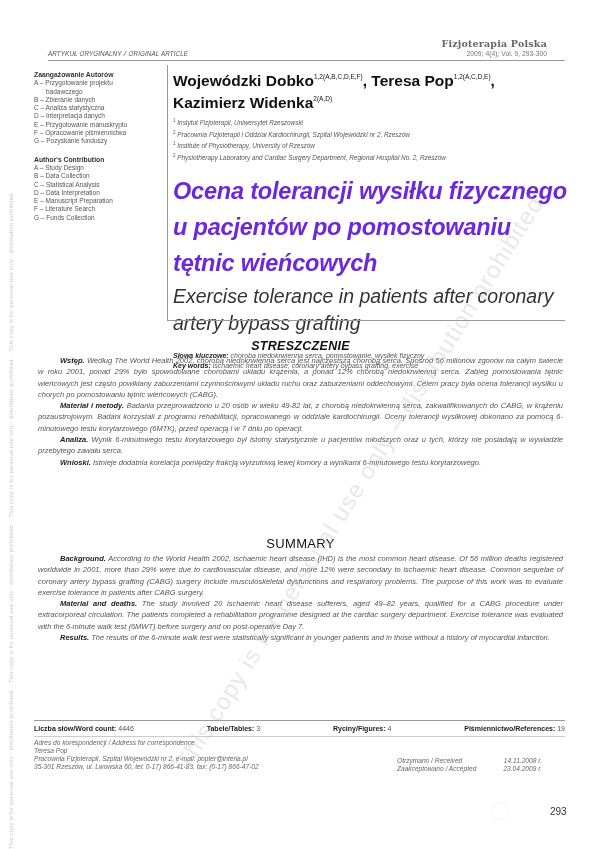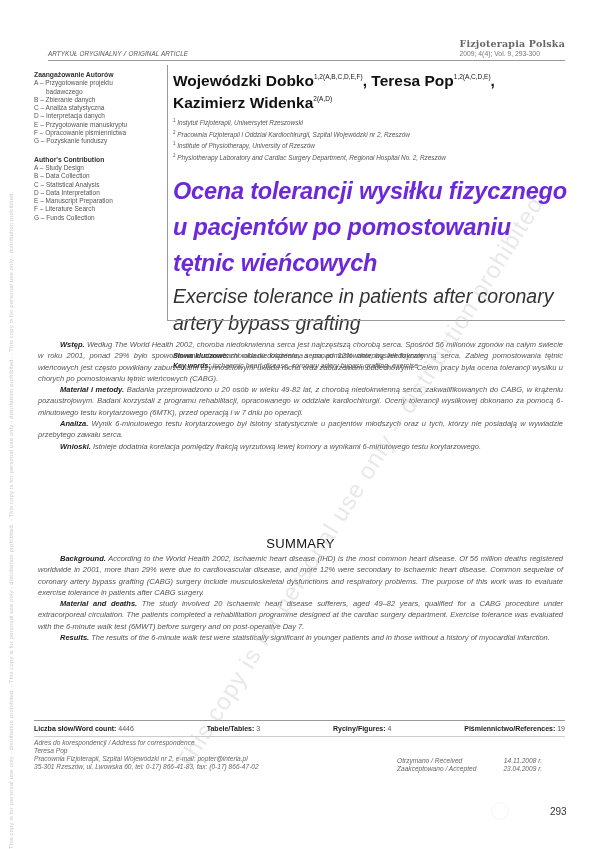--- a/index.html
+++ b/index.html
@@ -2,21 +2,21 @@
 <html><head>
 <meta charset="utf-8">
 <style>
   html, body { margin: 0; padding: 0; background: #ffffff; }
   body { width: 600px; height: 849px; position: relative; overflow: hidden; font-family: "Liberation Sans", sans-serif; color: #333; }
   .page { position: absolute; left: 0; top: 0; width: 600px; height: 849px; }
 
   
   .run-left { position: absolute; left: 48px; top: 49px; font-size: 8px; font-style: italic; color: #555; letter-spacing: 0.1px; }
   .run-left .sc { font-size: 6.3px; text-transform: uppercase; }
-  .run-right { position: absolute; right: 35px; top: 38px; text-align: left; }
+  .run-right { position: absolute; right: 53px; top: 38px; text-align: right; }
   .journal { font-family: "DejaVu Serif", serif; font-weight: bold; font-size: 9.5px; color: #666; letter-spacing: 0.2px; }
   .issue { font-size: 6.8px; color: #777; margin-top: 1px; }
   .hr-top { position: absolute; left: 48px; right: 35px; top: 60px; border-top: 1px solid #999; }
 
   
   .sidebar { position: absolute; left: 34px; top: 71px; width: 130px; font-size: 6.5px; line-height: 8.3px; color: #555; }
   .sidebar h4 { margin: 0; font-size: 6.8px; font-weight: bold; color: #333; }
   .sidebar .item { white-space: nowrap; }
   .sidebar .indent { padding-left: 12px; }
   .sidebar .gap { height: 10px; }
@@ -112,20 +112,21 @@
     <div class="title-pl">Ocena tolerancji wysiłku fizycznego u pacjentów po pomostowaniu tętnic wieńcowych</div>
     <div class="title-en">Exercise tolerance in patients after coronary artery bypass grafting</div>
     <div class="keywords">
       <div><b>Słowa kluczowe:</b><span> choroba niedokrwienna serca, pomostowanie, wysiłek fizyczny</span></div>
       <div><b>Key words:</b><span> ischaemic heart disease, coronary artery bypass grafting, exercise</span></div>
     </div>
   </div>
   <div class="hr-kw"></div>
 
   <div class="abstract" style="top:339px;">
+    <h2>STRESZCZENIE</h2>
     <p><b>Wstęp.</b><span> Według The World Health 2002, choroba niedokrwienna serca jest najczęstszą chorobą serca. Spośród 56 milionów zgonów na całym świecie w roku 2001, ponad 29% było spowodowane chorobami układu krążenia, a ponad 12% chorobą niedokrwienną serca. Zabieg pomostowania tętnic wieńcowych jest często powikłany zaburzeniami czynnościowymi układu ruchu oraz zaburzeniami oddechowymi. Celem pracy była ocena tolerancji wysiłku u chorych po pomostowaniu tętnic wieńcowych (CABG).</span></p>
     <p><b>Materiał i metody.</b><span> Badania przeprowadzono u 20 osób w wieku 49-82 lat, z chorobą niedokrwienną serca, zakwalifikowanych do CABG, w krążeniu pozaustrojowym. Badani korzystali z programu rehabilitacji, opracowanego w oddziale kardiochirurgii. Oceny tolerancji wysiłkowej dokonano za pomocą 6-minutowego testu korytarzowego (6MTK), przed operacją i w 7 dniu po operacji.</span></p>
     <p><b>Analiza.</b><span> Wynik 6-minutowego testu korytarzowego był istotny statystycznie u pacjentów młodszych oraz u tych, którzy nie posiadają w wywiadzie przebytego zawału serca.</span></p>
     <p><b>Wnioski.</b><span> Istnieje dodatnia korelacja pomiędzy frakcją wyrzutową lewej komory a wynikami 6-minutowego testu korytarzowego.</span></p>
   </div>
 
   <div class="abstract summary" style="top:526px;margin-top:11px;">
     <h2>SUMMARY</h2>
     <p><b>Background.</b><span> According to the World Health 2002, ischaemic heart disease (IHD) is the most common heart disease. Of 56 million deaths registered worldwide in 2001, more than 29% were due to cardiovascular disease, and more 12% were secondary to ischaemic heart disease. Common sequelae of coronary artery bypass grafting (CABG) surgery include musculoskeletal dysfunctions and respiratory problems. The purpose of this work was to evaluate exercise tolerance in patients after CABG surgery.</span></p>
     <p><b>Material and deaths.</b><span> The study involved 20 ischaemic heart disease sufferers, aged 49–82 years, qualified for a CABG procedure under extracorporeal circulation. The patients completed a rehabilitation programme designed at the cardiac surgery department. Exercise tolerance was evaluated with the 6-minute walk test (6MWT) before surgery and on post-operative Day 7.</span></p>

